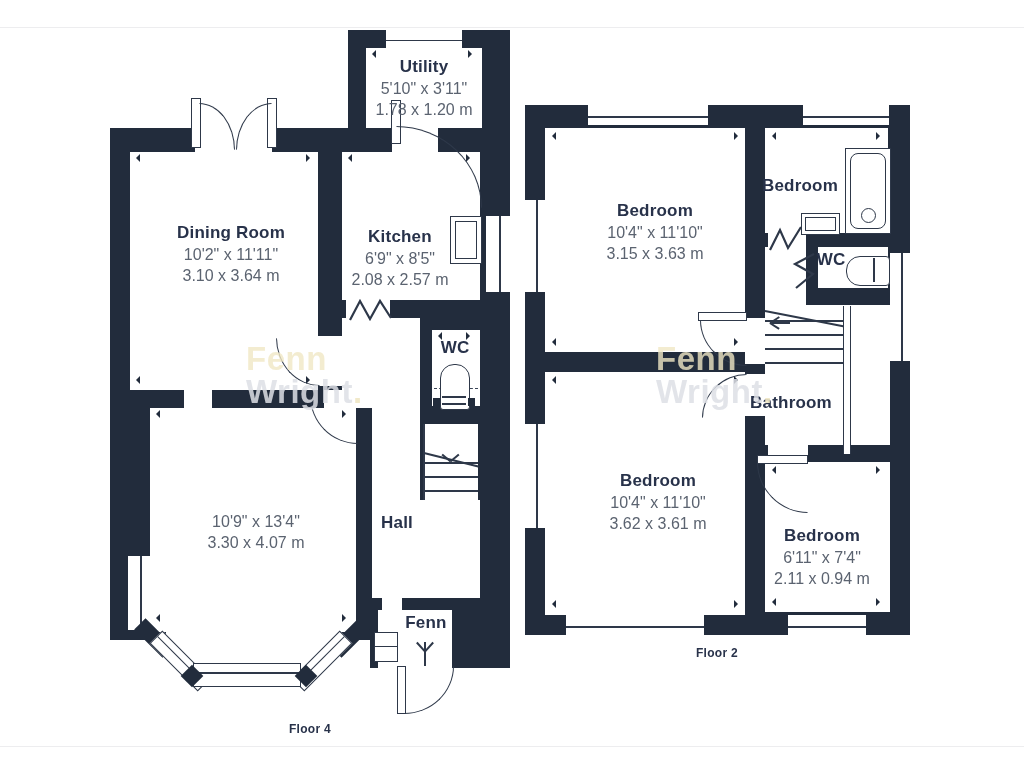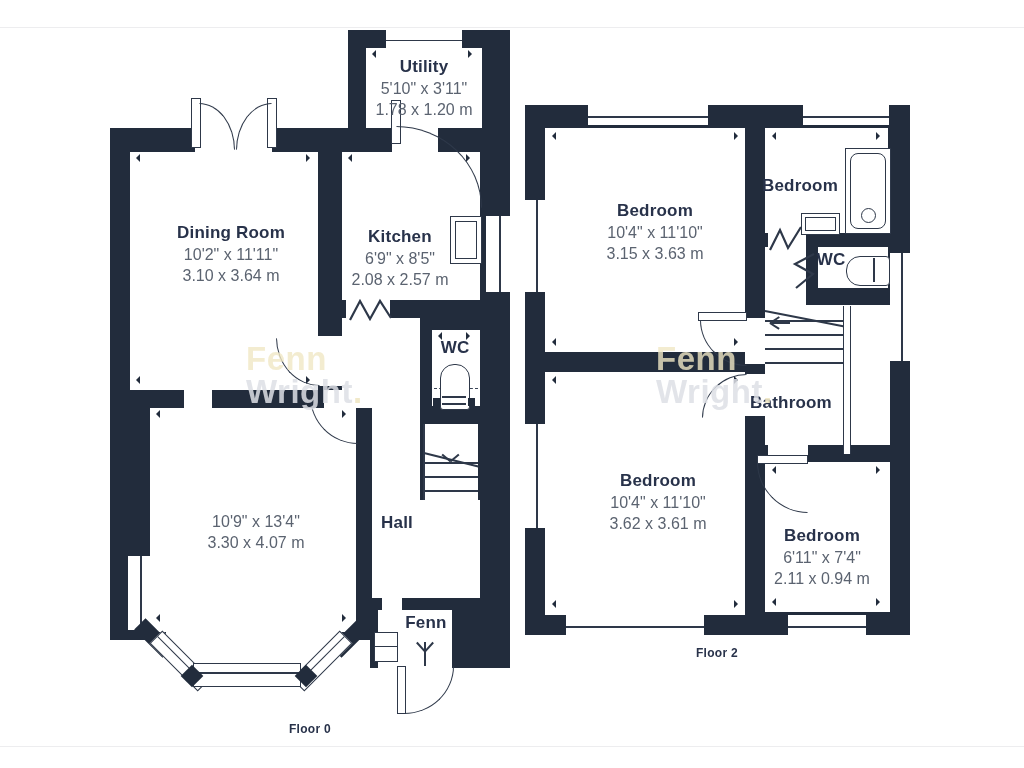--- a/index.html
+++ b/index.html
@@ -171,21 +171,21 @@
     <div class="lbl" style="left:256px;top:511px">
       <div class="dm">10'9" x 13'4"</div>
       <div class="dm">3.30 x 4.07 m</div>
     </div>
     <div class="lbl" style="left:397px;top:512px">
       <div class="nm">Hall</div>
     </div>
     <div class="lbl" style="left:426px;top:612px">
       <div class="nm">Fenn</div>
     </div>
-    <div class="cap" style="left:310px;top:722px">Floor 0</div>
+    <div class="cap" style="left:310px;top:722px">Floor 4</div>
 
     <div class="wm" style="left:246px;top:342px">
       <div class="f">Fenn</div>
       <div class="wr"><span>Wright</span><span class="d">.</span></div>
     </div>
   </div>
 
   <div>
 
     <div class="wall" style="left:525px;top:105px;width:385px;height:530px"></div>

